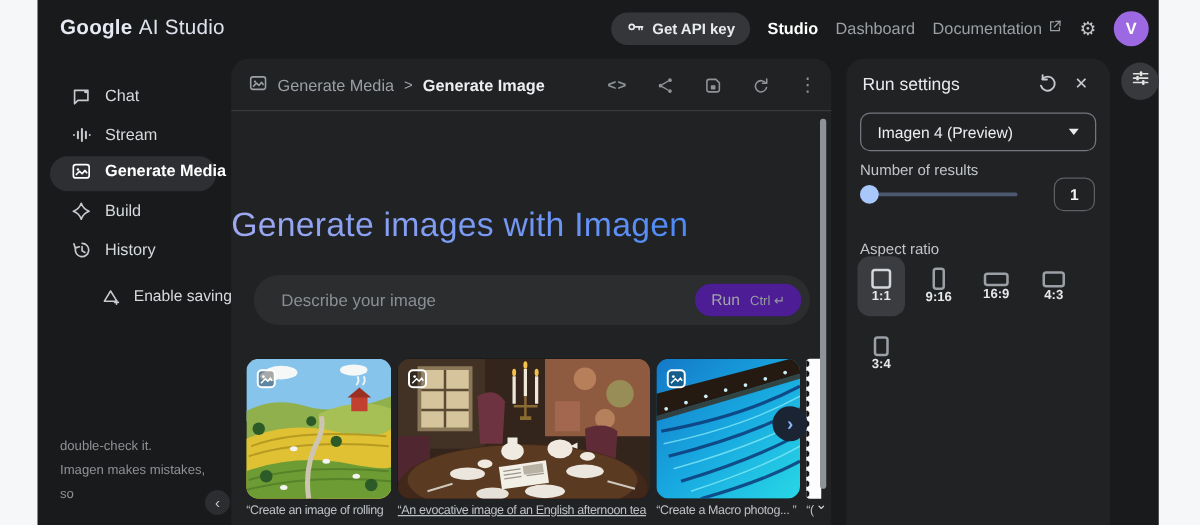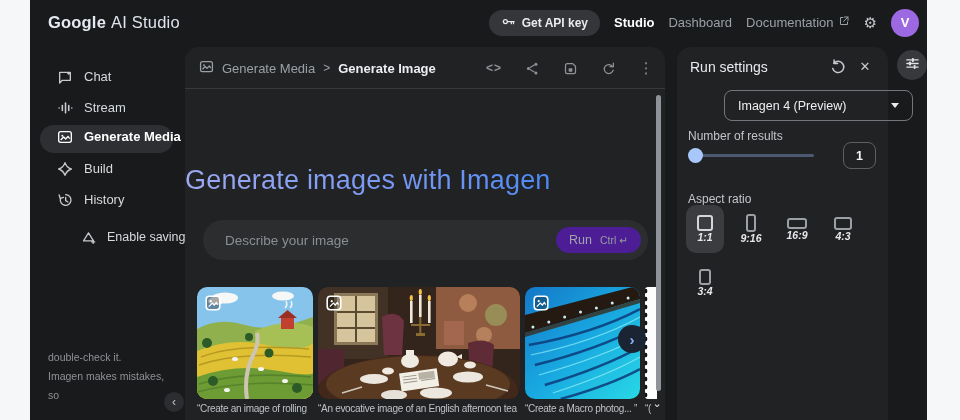--- a/index.html
+++ b/index.html
@@ -64,29 +64,29 @@
   .card4:before { content:""; position:absolute; left:-4px; top:0; width:8px; height:100%;
      background-image:radial-gradient(circle, #141516 2.4px, transparent 2.6px); background-size:8px 8px; }
   .scrollbar { position:absolute; left:471px; top:48px; width:5px; height:296px; border-radius:3px; background:#8f9399; cursor:pointer; }
   .scroll-arrow { position:absolute; left:465px; top:350px; width:14px; text-align:center; color:#dfe1e5; font-size:11px; cursor:pointer; }
 
   
   .settings { position:absolute; left:647px; top:47px; width:211px; bottom:0; background:#212224; border-radius:14px 14px 0 0; }
   .rs-title { position:absolute; left:13px; top:12px; font-size:14px; font-weight:500; color:#e8eaed; }
   .rs-reset { position:absolute; right:41px; top:11px; width:18px; height:18px; cursor:pointer; }
   .rs-close { position:absolute; right:14px; top:10px; width:18px; height:18px; color:#c6c9ce; font-size:13px; display:flex; align-items:center; justify-content:center; cursor:pointer; }
-  .model-select { position:absolute; left:11px; top:43px; width:189px; height:31px; border:1px solid #73777d; border-radius:8px; display:flex; align-items:center; justify-content:space-between; padding:0 13px; cursor:pointer;margin-left:36px; }
+  .model-select { position:absolute; left:11px; top:43px; width:189px; height:31px; border:1px solid #73777d; border-radius:8px; display:flex; align-items:center; justify-content:space-between; padding:0 13px; cursor:pointer; }
   .model-select .val { font-size:12.5px; font-weight:500; color:#eceef1; }
   .caret { width:0; height:0; border-left:4.5px solid transparent; border-right:4.5px solid transparent; border-top:5px solid #e8eaed; }
   .rs-label { position:absolute; left:11px; font-size:12px; color:#c2c5ca; }
   .slider { position:absolute; left:11px; top:100px; width:126px; height:16px; cursor:pointer; }
   .slider .track { position:absolute; left:2px; right:0; top:6.5px; height:3px; border-radius:2px; background:#4d5970; }
   .slider .thumb { position:absolute; left:0; top:0.5px; width:15px; height:15px; border-radius:50%; background:#a8c7fa; }
   .value-box { position:absolute; left:166px; top:95px; width:33px; height:27px; border:1px solid #5c6064; border-radius:8px; color:#f1f3f4; font-size:12.5px; font-weight:700; display:flex; align-items:center; justify-content:center; cursor:text; }
-  .ar-cell { position:absolute; width:38px; height:48px; display:flex; flex-direction:column; align-items:center; justify-content:center; gap:0; cursor:pointer; border-radius:10px;font-style:italic; }
+  .ar-cell { position:absolute; width:38px; height:48px; display:flex; flex-direction:column; align-items:center; justify-content:center; gap:0; cursor:pointer; border-radius:10px; }
   .ar-cell.selected { background:#3a3c3f; }
   .ar-icon { border:2px solid #9aa0a6; border-radius:3px; }
   .ar-cell.selected .ar-icon { border-color:#d3d6da; }
   .ar-11 { width:16px; height:16px; }
   .ar-916 { width:10px; height:18px; }
   .ar-169 { width:20px; height:11px; }
   .ar-43 { width:18px; height:13px; }
   .ar-34 { width:12px; height:16px; }
   .ar-label { font-size:10.5px; font-weight:700; color:#e6e8eb; }
 
@@ -409,21 +409,21 @@
       </span>
     </div>
 
     <div class="card4"></div>
 
     <div class="next-btn">
       <span>›</span>
     </div>
 
     <div class="caption" style="left:12px; width:120px;">“Create an image of rolling</div>
-    <div class="caption" style="left:133px; width:205px;">“An evocative image of an English afternoon tea</div>
+    <div class="caption" style="left:133px; width:205px;text-decoration:underline;">“An evocative image of an English afternoon tea</div>
     <div class="caption" style="left:340px; width:118px;">“Create a Macro photog... ”</div>
     <div class="caption" style="left:460px; width:14px;">“(</div>
 
     <div class="scrollbar"></div>
     <div class="scroll-arrow">⌄</div>
   </div>
 
   <div class="settings">
     <div class="rs-title">Run settings</div>
     <div class="rs-reset">

